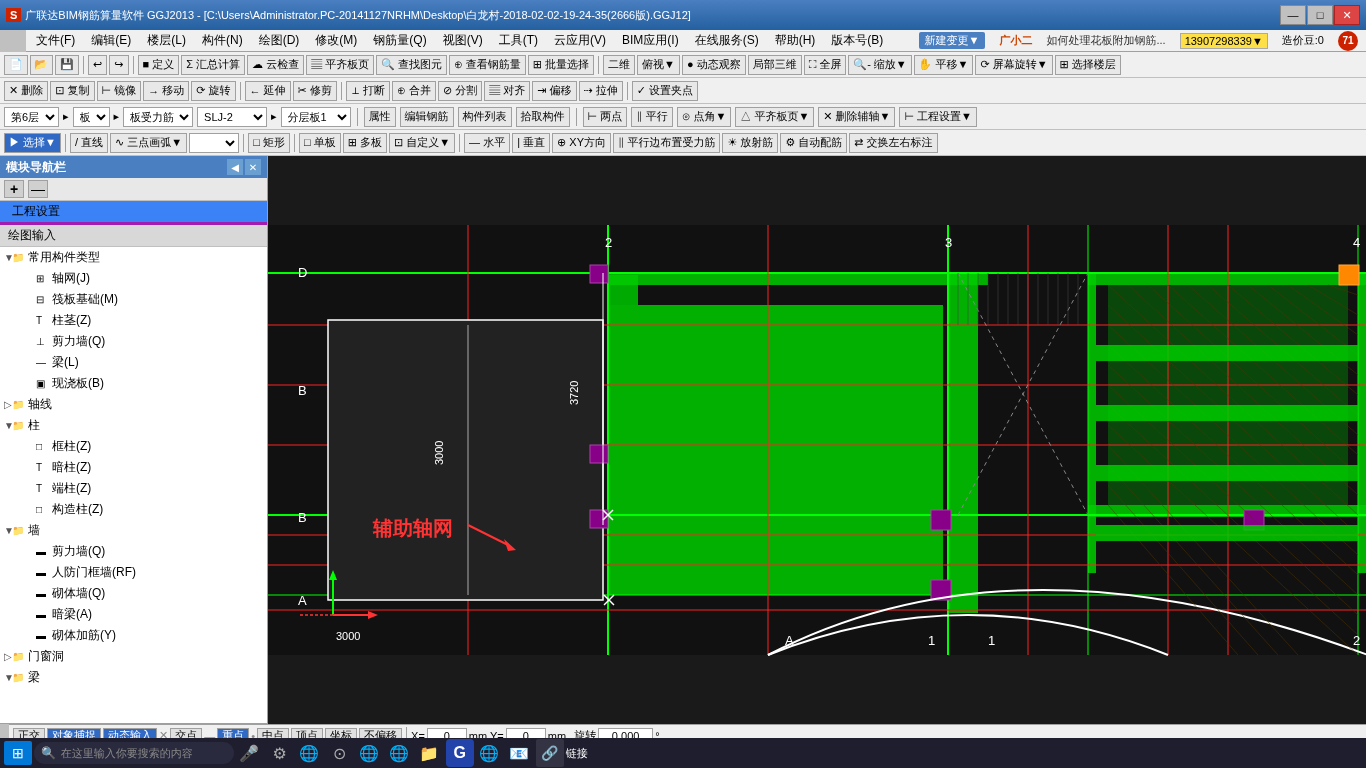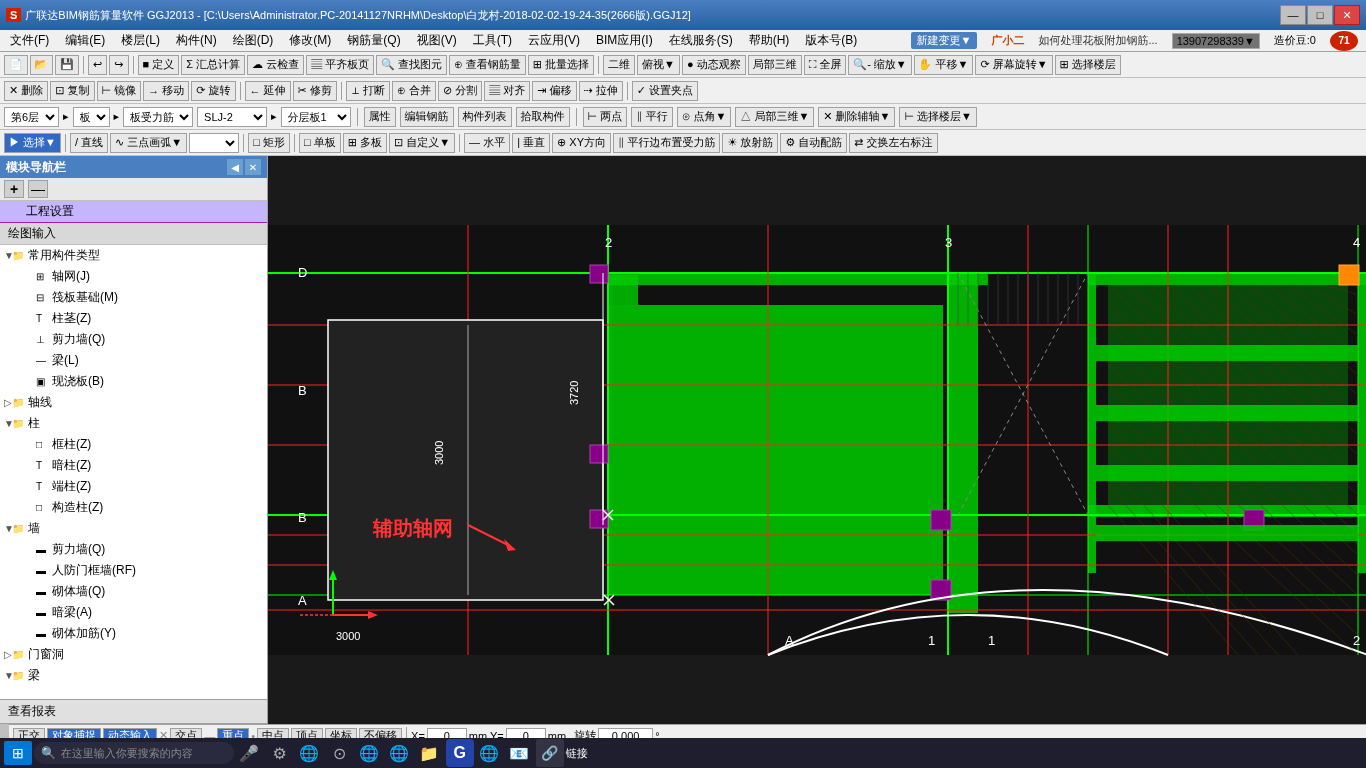--- a/index.html
+++ b/index.html
@@ -177,43 +177,43 @@
       <span style="background:#cc2200;color:white;padding:1px 4px;font-weight:bold;font-size:11px;">S</span>
       <span style="font-size:11px;">广联达BIM钢筋算量软件 GGJ2013 - [C:\Users\Administrator.PC-20141127NRHM\Desktop\白龙村-2018-02-02-19-24-35(2666版).GGJ12]</span>
     </div>
     <div style="margin-left:auto;display:flex;gap:1px;">
       <button style="width:26px;height:20px;background:#c0c0c0;border:1px solid #888;font-size:11px;cursor:pointer;">—</button>
       <button style="width:26px;height:20px;background:#c0c0c0;border:1px solid #888;font-size:11px;cursor:pointer;">□</button>
       <button style="width:26px;height:20px;background:#dd4444;color:white;border:1px solid #aa2222;font-size:11px;cursor:pointer;">✕</button>
     </div>
   </div>
 
-  <div id="menubar" style="height:22px;background:#f0f0f0;border-bottom:1px solid #a0a0a0;display:flex;align-items:center;padding:8px 2px;font-size:12px;">
+  <div id="menubar" style="height:22px;background:#f0f0f0;border-bottom:1px solid #a0a0a0;display:flex;align-items:center;padding:8px 2px;font-size:12px;margin-left:26px;">
     <div class="menu-item">文件(F)</div>
     <div class="menu-item">编辑(E)</div>
     <div class="menu-item">楼层(L)</div>
     <div class="menu-item">构件(N)</div>
     <div class="menu-item">绘图(D)</div>
     <div class="menu-item">修改(M)</div>
     <div class="menu-item">钢筋量(Q)</div>
     <div class="menu-item">视图(V)</div>
     <div class="menu-item">工具(T)</div>
     <div class="menu-item">云应用(V)</div>
     <div class="menu-item">BIM应用(I)</div>
     <div class="menu-item">在线服务(S)</div>
     <div class="menu-item">帮助(H)</div>
     <div class="menu-item">版本号(B)</div>
 
     <div style="margin-left:auto;display:flex;align-items:center;gap:14px;font-size:11px;padding-right:6px;">
       <span style="background:#4a7fc1;color:white;padding:1px 6px;cursor:pointer;border-radius:2px;">新建变更▼</span>
       <span style="color:#cc4400;font-weight:bold;">广小二</span>
       <span style="color:#333;">如何处理花板附加钢筋...</span>
-      <span style="background:#737373;border:1px solid #aaa;padding:1px 4px;cursor:pointer;">13907298339▼</span>
+      <span style="background:#fde047;border:1px solid #aaa;padding:1px 4px;cursor:pointer;">13907298339▼</span>
       <span>造价豆:0</span>
-      <span style="background:#cc2200;color:white;border-radius:50%;width:28px;height:20px;display:flex;align-items:center;justify-content:center;font-size:10px;font-weight:bold;">71</span>
+      <span style="background:#cc2200;color:white;border-radius:50%;width:20px;height:20px;display:flex;align-items:center;justify-content:center;font-size:10px;font-weight:bold;">71</span>
     </div>
   </div>
 
   <div class="toolbar-row">
     <button class="toolbar-btn">📄</button>
     <button class="toolbar-btn">📂</button>
     <button class="toolbar-btn">💾</button>
     <div class="toolbar-sep"></div>
     <button class="toolbar-btn">↩</button>
     <button class="toolbar-btn">↪</button>
@@ -278,23 +278,23 @@
     </select>
     <div class="toolbar-sep"></div>
     <button class="toolbar-btn">属性</button>
     <button class="toolbar-btn">编辑钢筋</button>
     <button class="toolbar-btn">构件列表</button>
     <button class="toolbar-btn">拾取构件</button>
     <div class="toolbar-sep"></div>
     <button class="toolbar-btn">⊢ 两点</button>
     <button class="toolbar-btn">∥ 平行</button>
     <button class="toolbar-btn">⊙ 点角▼</button>
-    <button class="toolbar-btn">△ 局部三维▼</button>
+    <button class="toolbar-btn">△ 平齐板页▼</button>
     <button class="toolbar-btn">✕ 删除辅轴▼</button>
-    <button class="toolbar-btn">⊢ 选择楼层▼</button>
+    <button class="toolbar-btn">⊢ 工程设置▼</button>
   </div>
 
   <div class="toolbar-row">
     <button class="toolbar-btn" style="background:#316ac5;color:white;">▶ 选择▼</button>
     <div class="toolbar-sep"></div>
     <button class="toolbar-btn">/ 直线</button>
     <button class="toolbar-btn">∿ 三点画弧▼</button>
     <select class="toolbar-select" style="width:50px;"></select>
     <div class="toolbar-sep"></div>
     <button class="toolbar-btn">□ 矩形</button>
@@ -321,21 +321,21 @@
           <button style="width:16px;height:16px;background:#6a9fd1;border:none;color:white;cursor:pointer;font-size:10px;">◀</button>
           <button style="width:16px;height:16px;background:#6a9fd1;border:none;color:white;cursor:pointer;font-size:10px;">✕</button>
         </div>
       </div>
 
       <div style="background:#e8e8e8;border-bottom:1px solid #c0c0c0;display:flex;align-items:center;padding:2px 4px;gap:4px;">
         <button style="width:20px;height:18px;background:#d0d0d0;border:1px solid #a0a0a0;cursor:pointer;font-size:14px;font-weight:bold;">+</button>
         <button style="width:20px;height:18px;background:#d0d0d0;border:1px solid #a0a0a0;cursor:pointer;font-size:14px;">—</button>
       </div>
 
-      <div style="background:#c4b5fd;border-bottom:1px solid #a21caf;padding:2px 26px;cursor:pointer;font-size:12px;display:flex;align-items:center;gap:4px;">
+      <div style="background:#3b82f6;border-bottom:3px solid #a21caf;padding:2px 12px;cursor:pointer;font-size:12px;display:flex;align-items:center;gap:4px;">
         <span>工程设置</span>
       </div>
       <div style="background:#d8d8d8;border-bottom:1px solid #c0c0c0;padding:2px 8px;cursor:pointer;font-size:12px;display:flex;align-items:center;gap:4px;">
         <span>绘图输入</span>
       </div>
 
       <div id="sidebar-tree" style="flex:1;overflow-y:auto;background:white;font-size:12px;">
 
         <div class="tree-item" style="padding:2px 4px;">
           <span style="width:8px;font-size:10px;color:#555;">▼</span>
@@ -444,21 +444,20 @@
 
         <div class="tree-item" style="padding:2px 4px;">
           <span style="width:8px;font-size:10px;color:#555;">▼</span>
           <span style="width:16px;font-size:10px;">📁</span>
           <span>梁</span>
         </div>
 
       </div>
 
       <div style="border-top:1px solid #a0a0a0;">
-        <div class="sidebar-bottom-tab">查看报表</div>
       </div>
     </div>
 
     <div id="canvas-area" style="flex:1;background:#1a1a1a;position:relative;overflow:hidden;">
       <svg id="svg-overlay" style="position:absolute;top:0;left:0;width:100%;height:100%;" viewBox="0 0 1098 430">
 
         <rect width="1098" height="430" fill="#111111"></rect>
 
         <rect x="340" y="50" width="30" height="30" fill="#00bb00" opacity="0.9"></rect>
 

